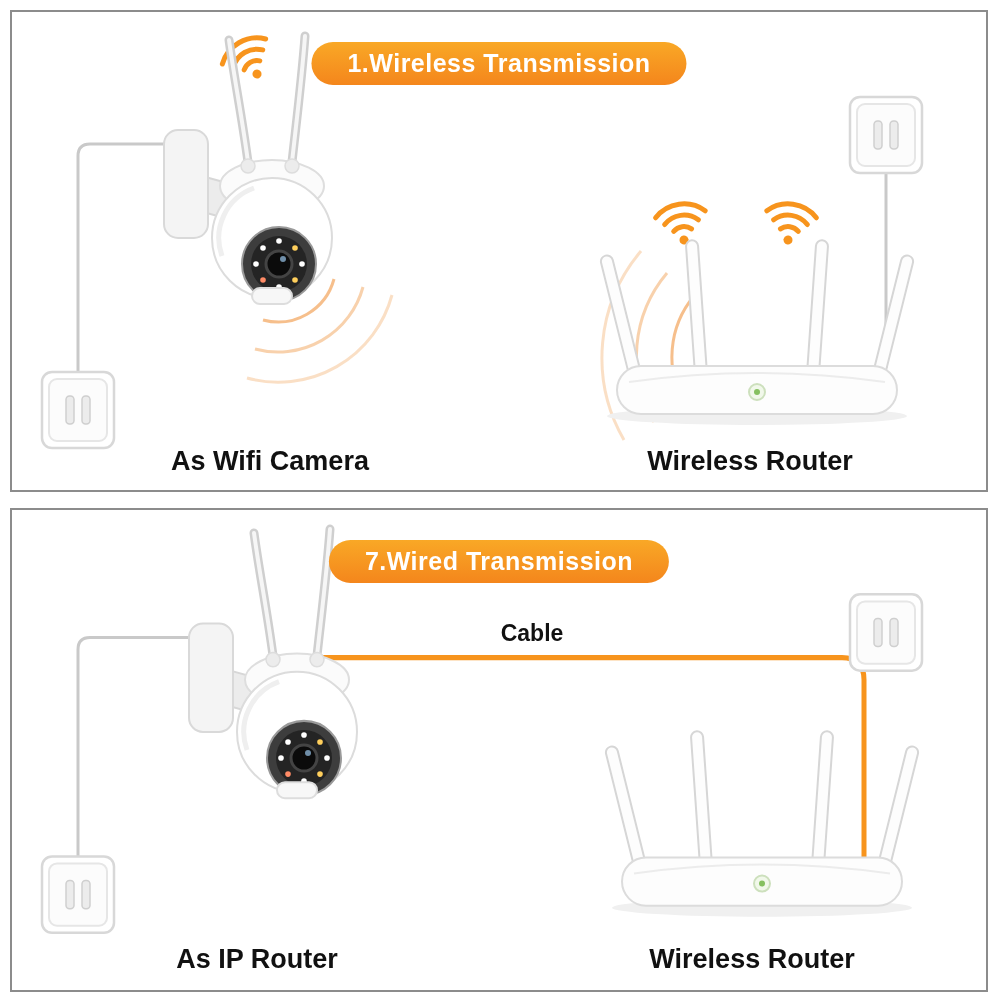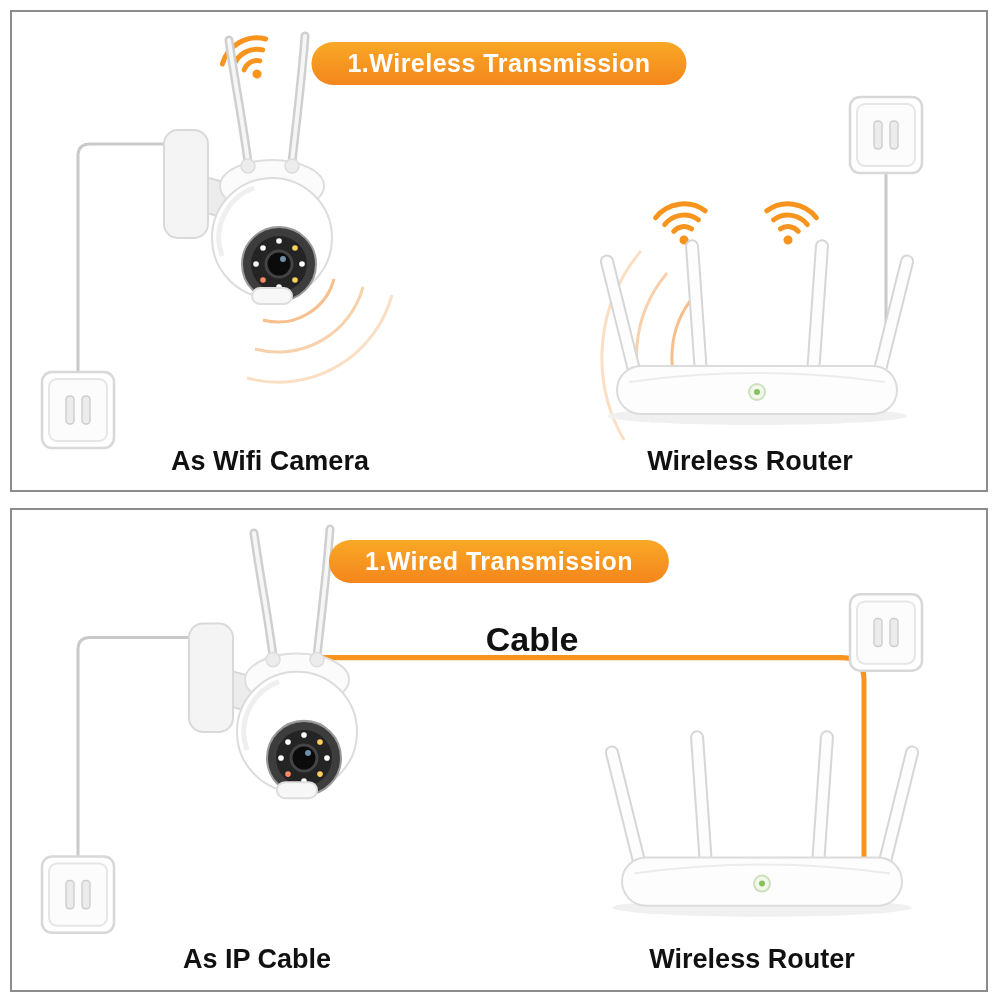--- a/index.html
+++ b/index.html
@@ -9,21 +9,21 @@
   .panel-1{top:10px;height:478px;}
   .panel-2{top:508px;height:480px;}
   .panel svg{position:absolute;left:0;top:0;width:100%;height:100%;}
   .banner{position:absolute;top:30px;left:50%;transform:translateX(-50%);
           background:linear-gradient(180deg,#F9A826,#F4861C);
           color:#ffffff;font-size:25px;font-weight:600;letter-spacing:.5px;
           padding:7px 36px;border-radius:24px;white-space:nowrap;z-index:3;}
   .label{position:absolute;top:434px;transform:translateX(-50%);
          font-size:27px;font-weight:600;color:#111111;white-space:nowrap;z-index:3;text-align:center;}
   .cable-label{position:absolute;top:110px;left:520px;transform:translateX(-50%);
-         font-size:34px;font-weight:600;color:#111111;white-space:nowrap;z-index:3;}
+         font-size:23px;font-weight:600;color:#111111;white-space:nowrap;z-index:3;}
 </style>
 </head>
 <body>
 
 <div class="canvas">
 
   <section class="panel panel-1">
     <div class="banner">
       <span>1.Wireless Transmission</span>
     </div>
@@ -125,21 +125,21 @@
         <circle cx="0" cy="2" r="3" fill="#86c060"></circle>
       </g>
     </svg>
 
     <div class="label" style="left:258px">As Wifi Camera</div>
     <div class="label" style="left:738px">Wireless Router</div>
   </section>
 
   <section class="panel panel-2">
     <div class="banner">
-      <span>1.Wired Transmission</span>
+      <span>7.Wired Transmission</span>
     </div>
 
     <svg viewBox="0 0 974 478" preserveAspectRatio="none">
 
       <path d="M 177 127 H 78 Q 66 127 66 139 V 345" fill="none" stroke="#c9c9c9" stroke-width="3"></path>
 
       <path d="M 310 147 H 830 Q 852 147 852 169 V 350" fill="none" stroke="#F7941D" stroke-width="5" stroke-linecap="round"></path>
 
       <g transform="translate(285,215)">
         <path d="M -92 -62 L -34 -46 L -40 -12 L -98 -28 Z" fill="#ececec" stroke="#d7d7d7" stroke-width="2"></path>
@@ -195,17 +195,17 @@
         </g>
         <ellipse cx="0" cy="26" rx="150" ry="9" fill="#f0f0f0"></ellipse>
         <rect x="-140" y="-24" width="280" height="48" rx="24" fill="#fdfdfd" stroke="#dcdcdc" stroke-width="2"></rect>
         <path d="M -128 -8 Q 0 -26 128 -8" stroke="#ececec" stroke-width="2" fill="none"></path>
         <circle cx="0" cy="2" r="8" fill="#f1f8ea" stroke="#cde0bd" stroke-width="2"></circle>
         <circle cx="0" cy="2" r="3" fill="#86c060"></circle>
       </g>
     </svg>
 
     <div class="cable-label">Cable</div>
-    <div class="label" style="left:245px">As IP Cable</div>
+    <div class="label" style="left:245px">As IP Router</div>
     <div class="label" style="left:740px">Wireless Router</div>
   </section>
 
 </div>
 
 </body></html>

